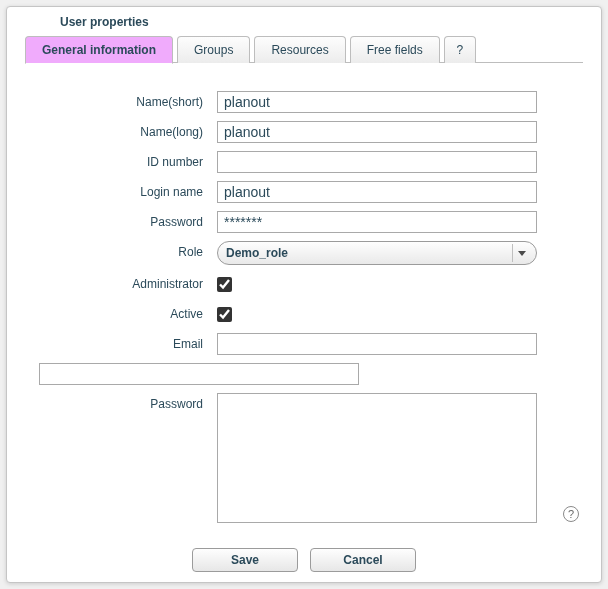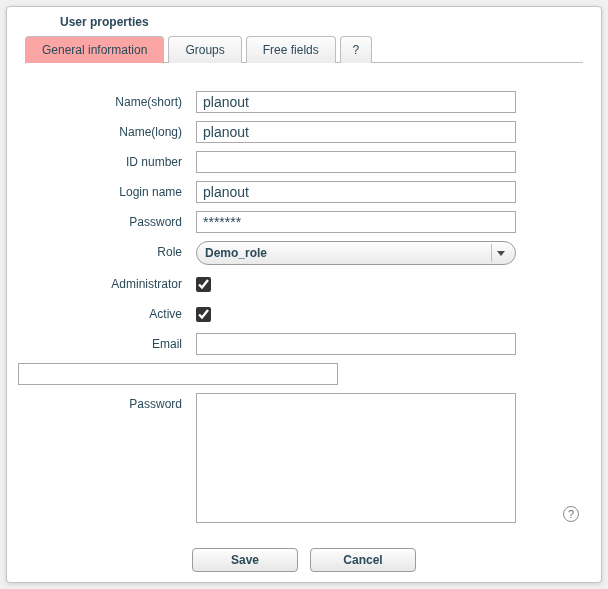--- a/index.html
+++ b/index.html
@@ -46,32 +46,32 @@
     padding: 6px 16px;
     border: 1px solid #bdbdbd;
     border-bottom: none;
     border-radius: 4px 4px 0 0;
     background: linear-gradient(#fdfdfd,#ececec);
     margin-right: 4px;
     color: #2b4a5a;
     cursor: pointer;
   }
   .tab.active {
-    background: #fca5a5;
-    font-weight: normal;
+    background: #f0abfc;
+    font-weight: bold;
     border-bottom: 1px solid #fff;
     margin-bottom: -1px;
   }
   .tab.help {
     width: 32px;
     text-align: center;
     padding: 6px 0;
   }
   .tab-body {
-    padding: 28px 22px 10px 11px;
+    padding: 28px 22px 10px 32px;
   }
   .form-row {
     display: flex;
     align-items: flex-start;
     margin-bottom: 8px;
   }
   .form-label {
     width: 178px;
     text-align: right;
     padding-right: 14px;
@@ -169,20 +169,21 @@
 </style>
 </head>
 <body>
 
 <div class="panel">
   <div class="panel-title">User properties</div>
 
   <div class="tabs">
     <div class="tab active">General information</div>
     <div class="tab">Groups</div>
+    <div class="tab">Resources</div>
     <div class="tab">Free fields</div>
     <div class="tab help">?</div>
   </div>
 
   <div class="tab-body">
 
     <div class="form-row">
       <div class="form-label">Name(short)</div>
       <div class="form-ctrl"><input type="text" value="planout" style=""></div>
     </div>

